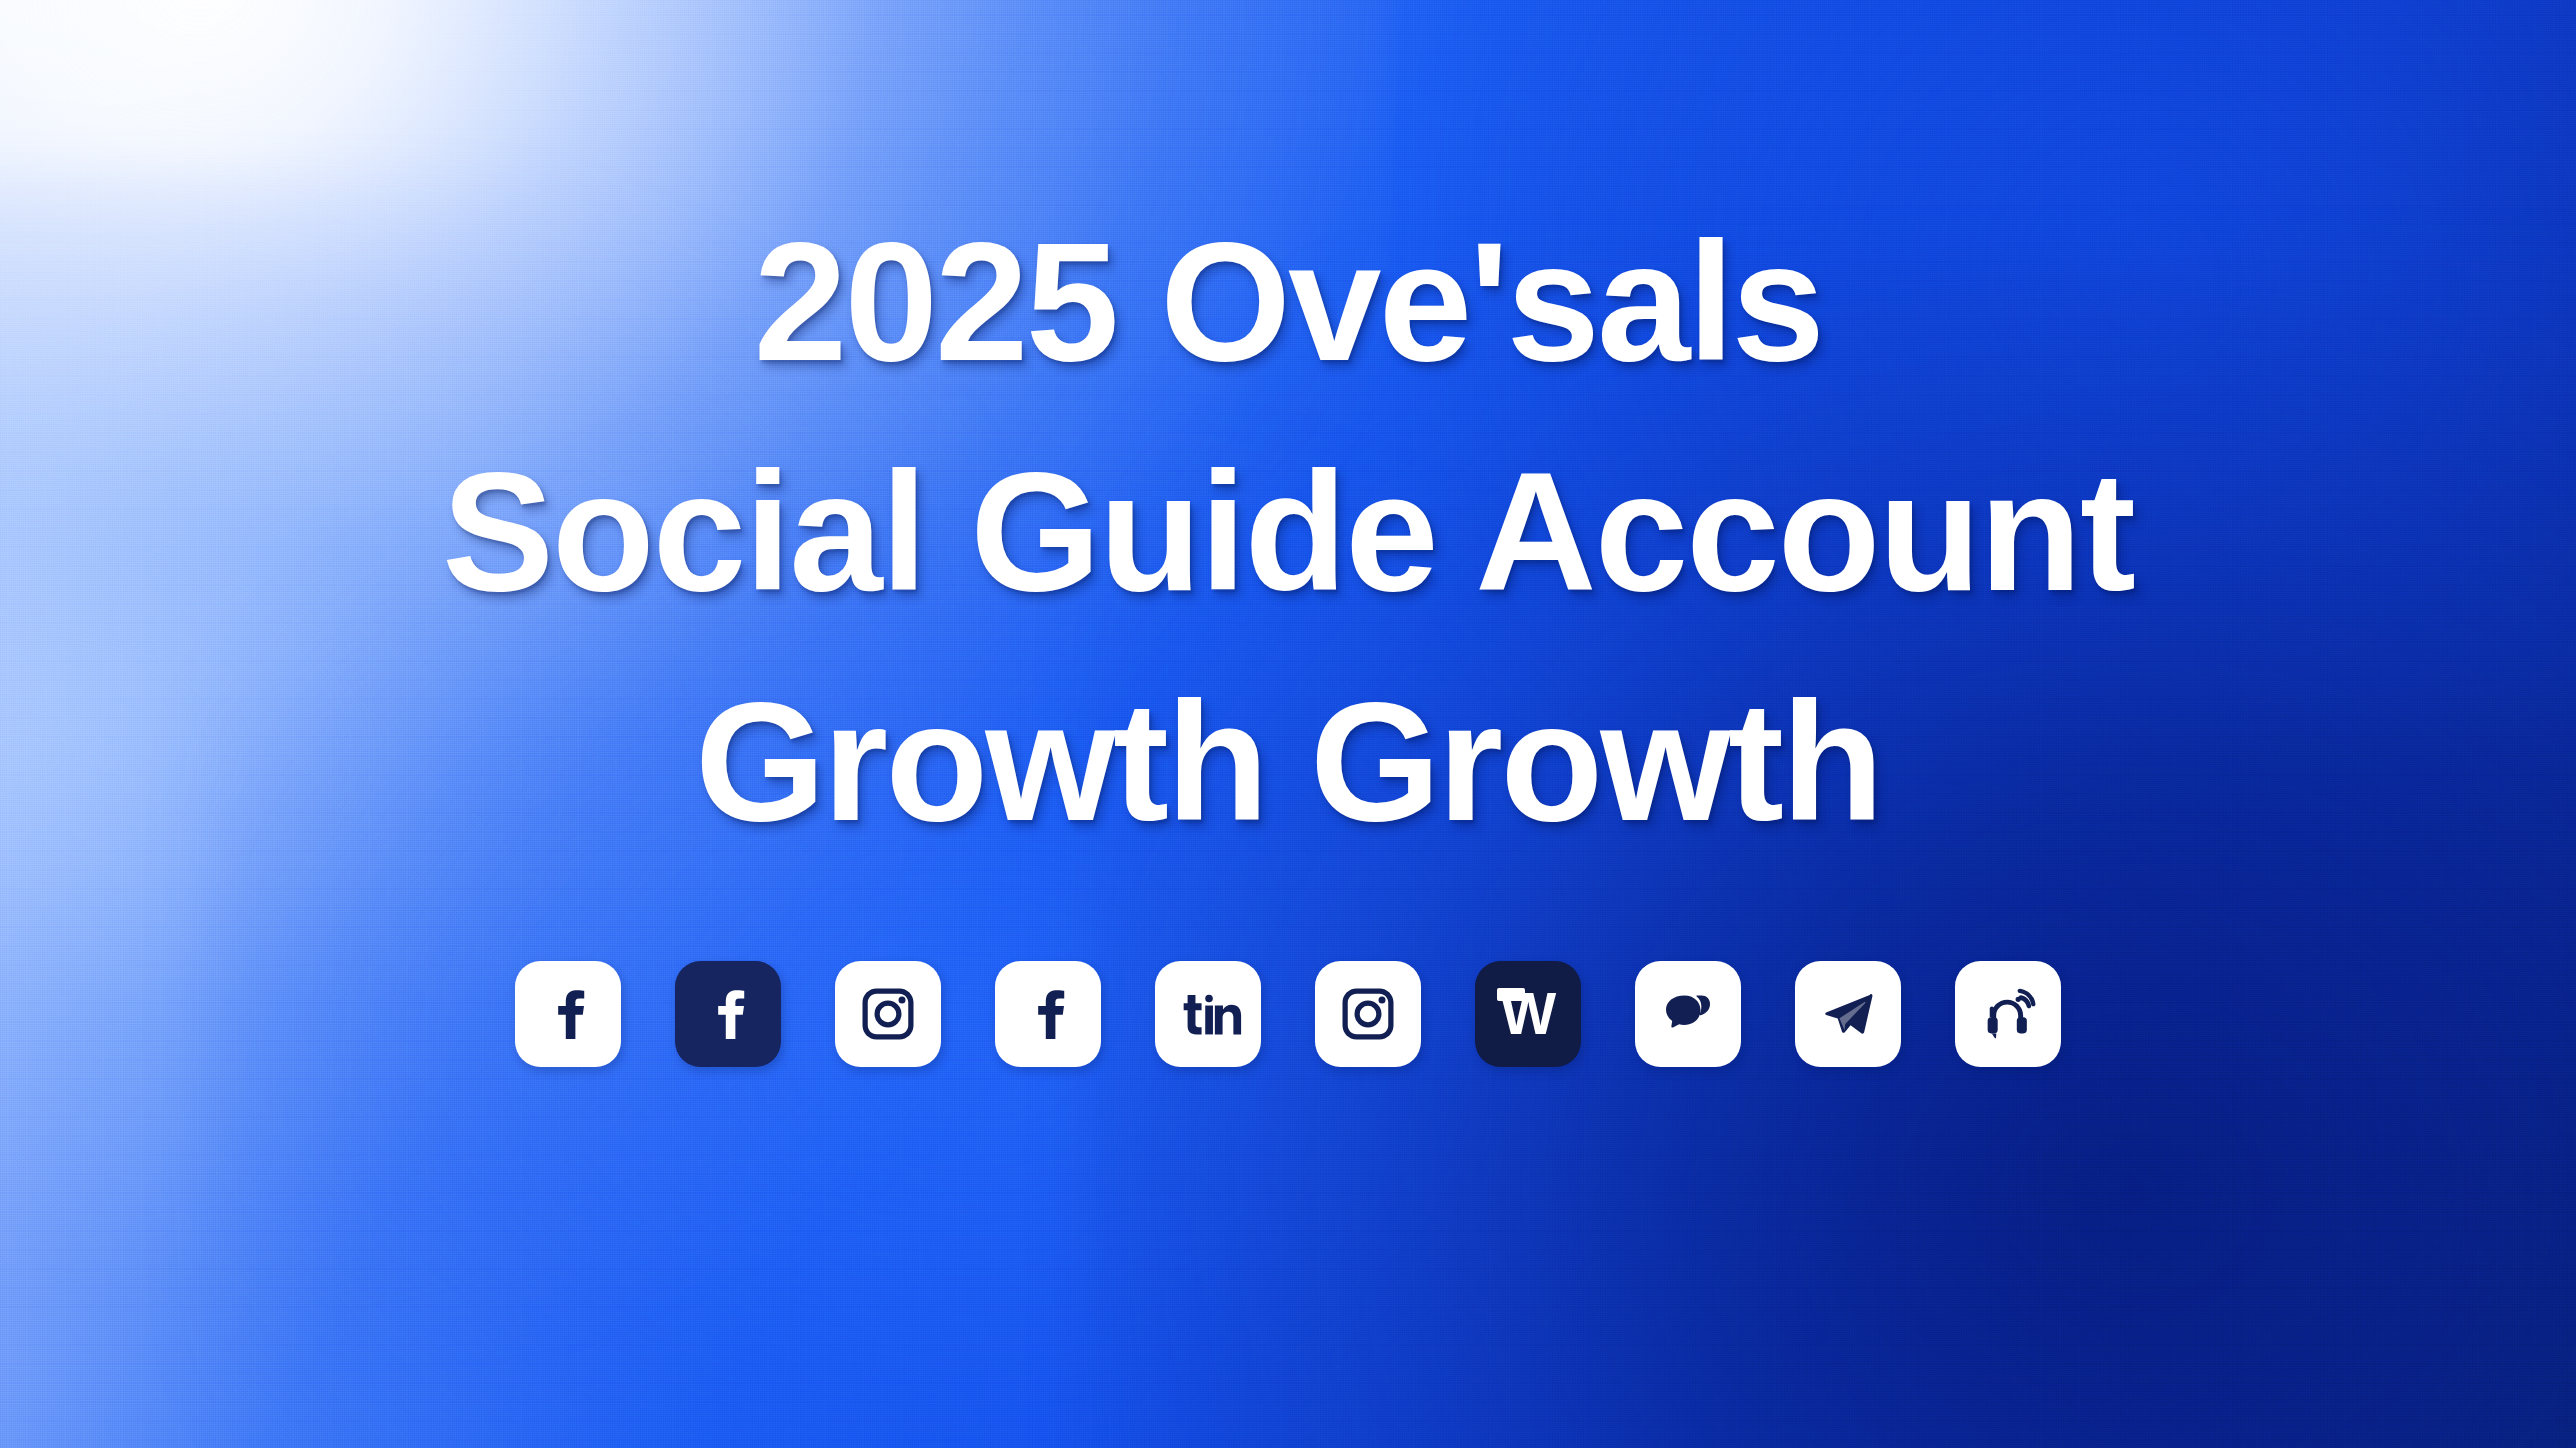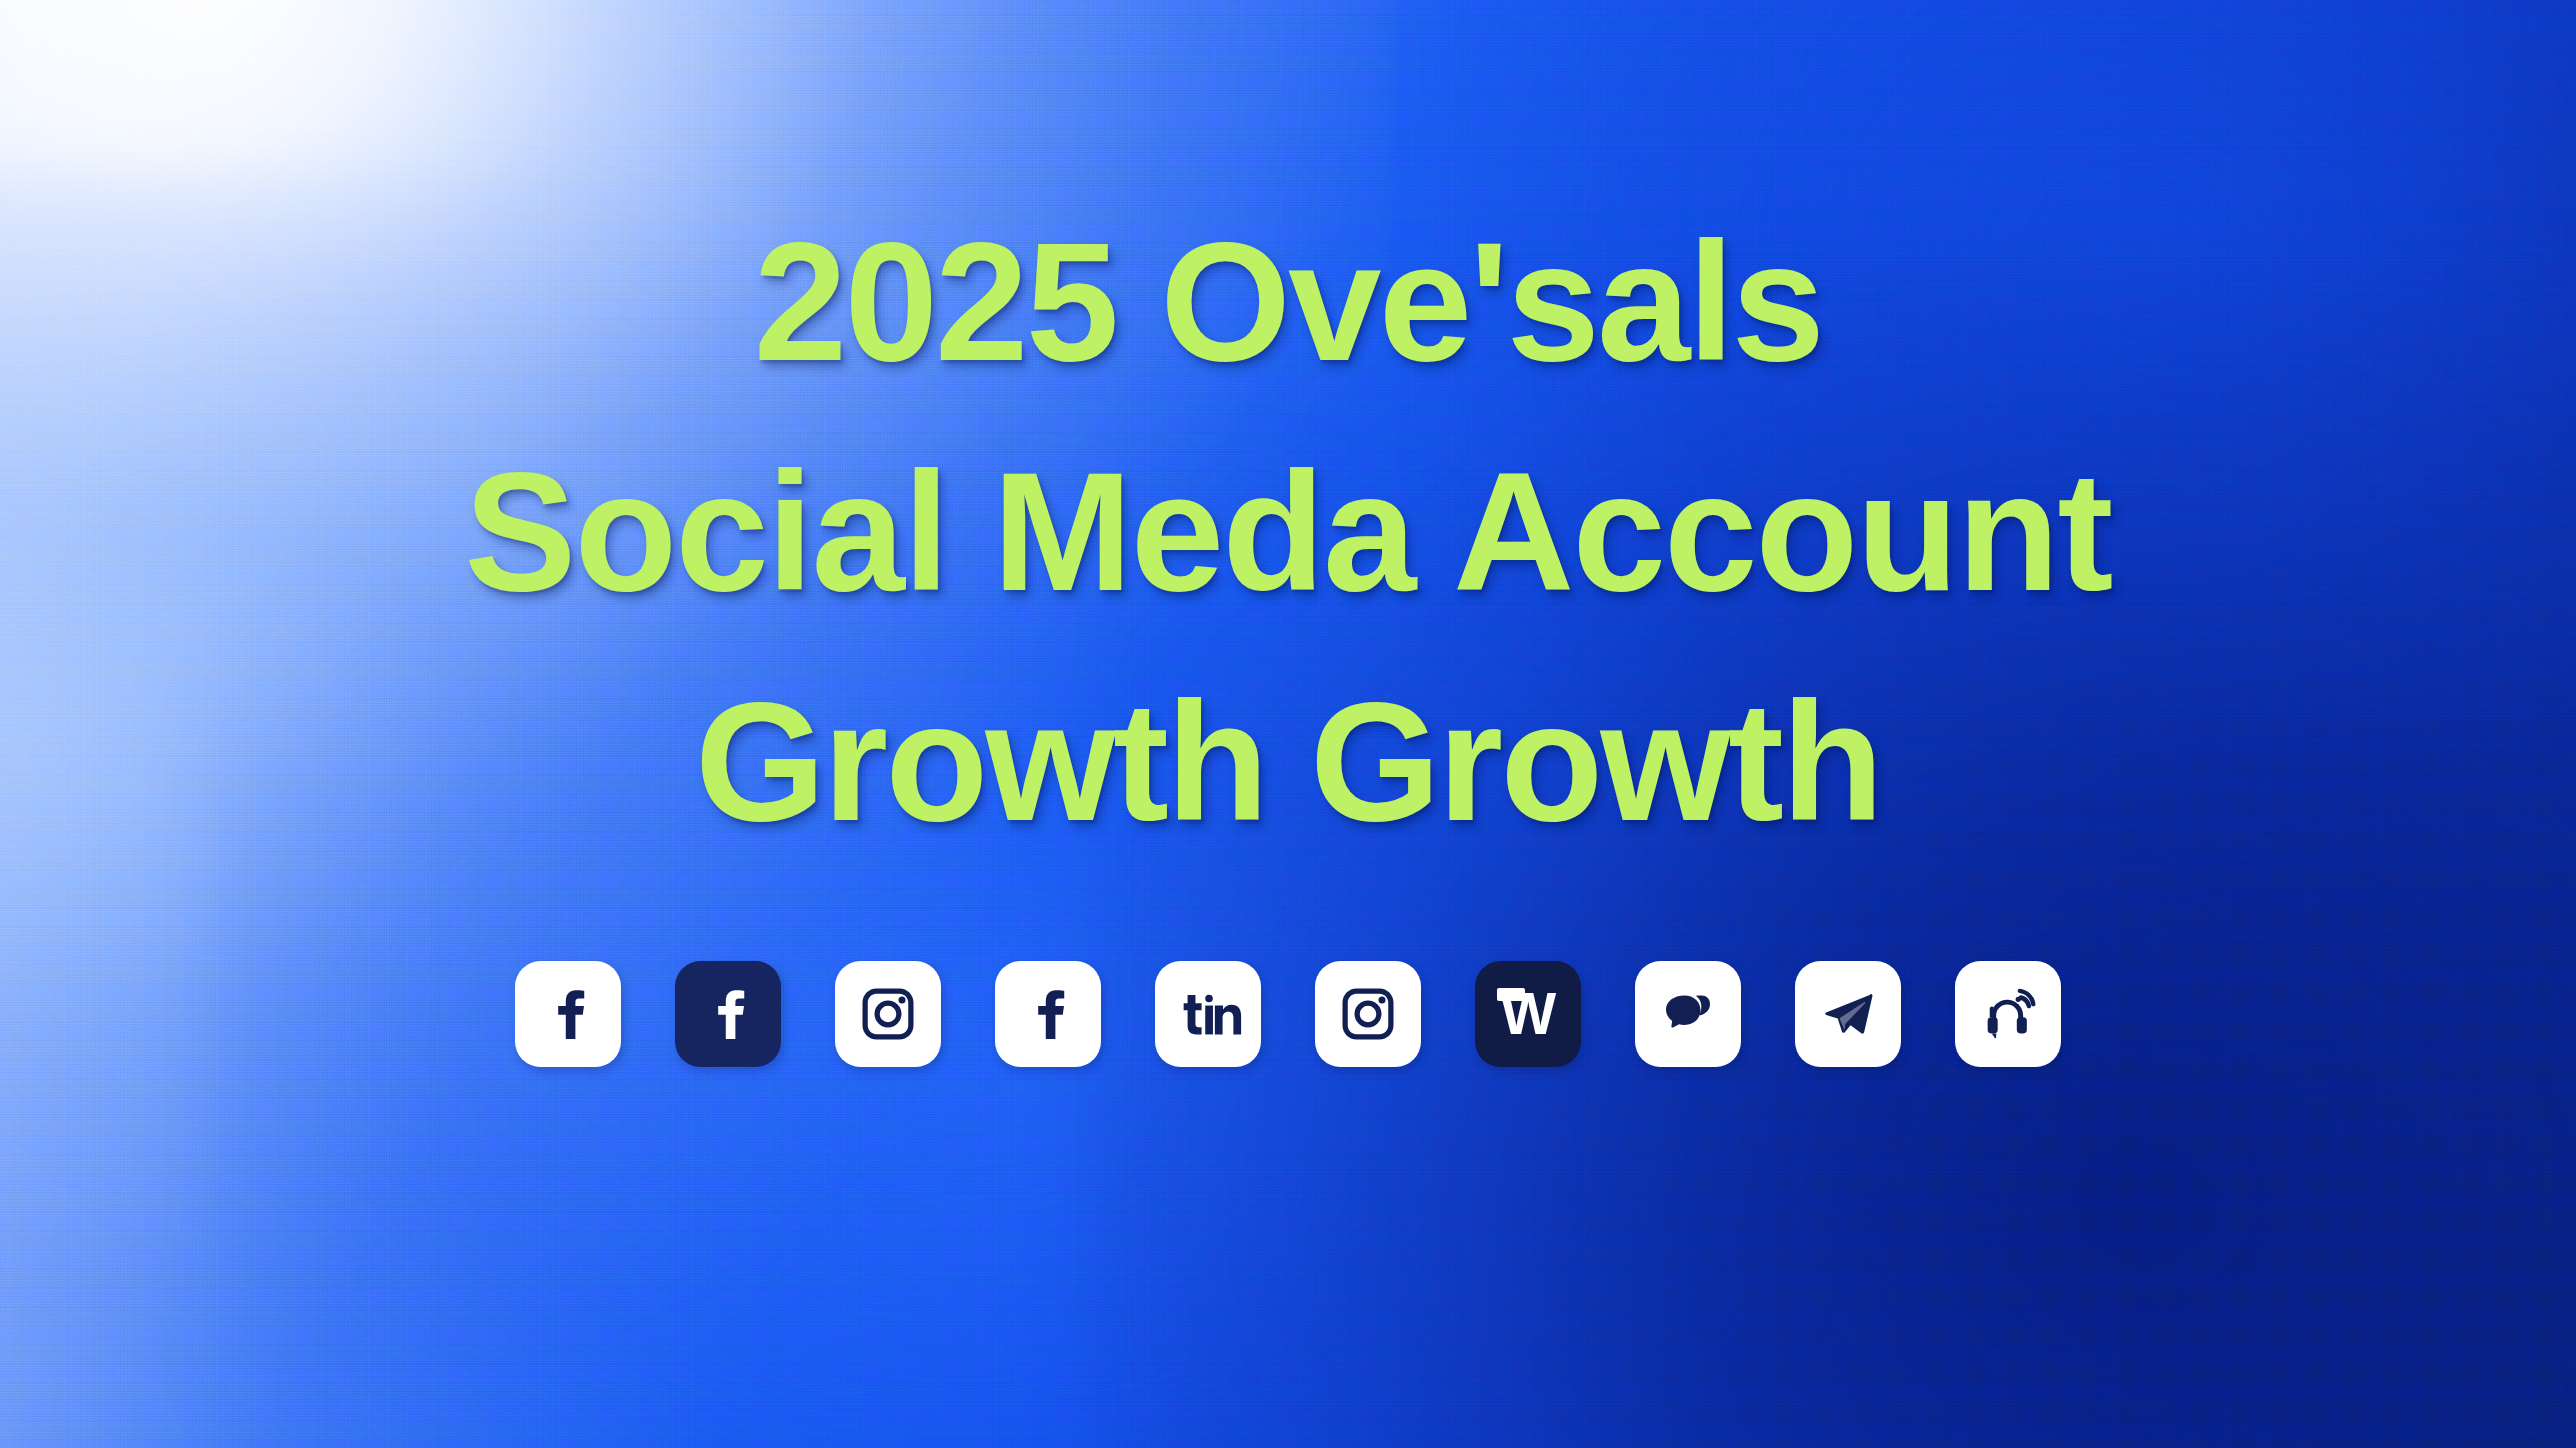--- a/index.html
+++ b/index.html
@@ -137,21 +137,21 @@
     flex-direction: column;
     align-items: center;
     justify-content: flex-start;
   }
 
   .headline {
     width: 100%;
     margin: 0;
     padding: 0;
     text-align: center;
-    color: #bef264;
+    color: #ffffff;
     font-weight: 700;
     font-size: 168px;
     line-height: 111px;
     letter-spacing: -2.8px;
     text-shadow:
       4.7px 6.6px 9.4px rgba(4, 20, 82, 0.30),
       1.9px 2.8px 2.8px rgba(4, 20, 82, 0.22);
     -webkit-font-smoothing: antialiased;
   }
 
@@ -225,21 +225,21 @@
   <div class="bg-glow-mid"></div>
   <div class="bg-glow-tr"></div>
   <div class="bg-glow-br"></div>
   <div class="bg-grain"></div>
   <div class="bg-grain-2"></div>
 
   <div class="content">
 
     <h1 class="headline">
       <span class="line line-1">2025 Ove'sals</span>
-      <span class="line line-2">Social Meda Account</span>
+      <span class="line line-2">Social Guide Account</span>
       <span class="line line-3">Growth Growth</span>
     </h1>
 
     <div class="icon-row">
 
       <div class="icon-tile light">
         <svg width="59" height="59" viewBox="0 0 24 24" aria-hidden="true">
           <path class="glyph-dark" d="M15.6 2.1c-1.1 0-2.1.1-2.9.6-1.2.7-1.8 2-1.8 3.7v2.1H7.8v3.6h3.1V22h3.9v-9.9h3l.5-3.6h-3.5V7c0-.9.3-1.5 1.5-1.5h2.1V2.3c-.4 0-1.5-.2-2.8-.2z"></path>
         </svg>
       </div>

